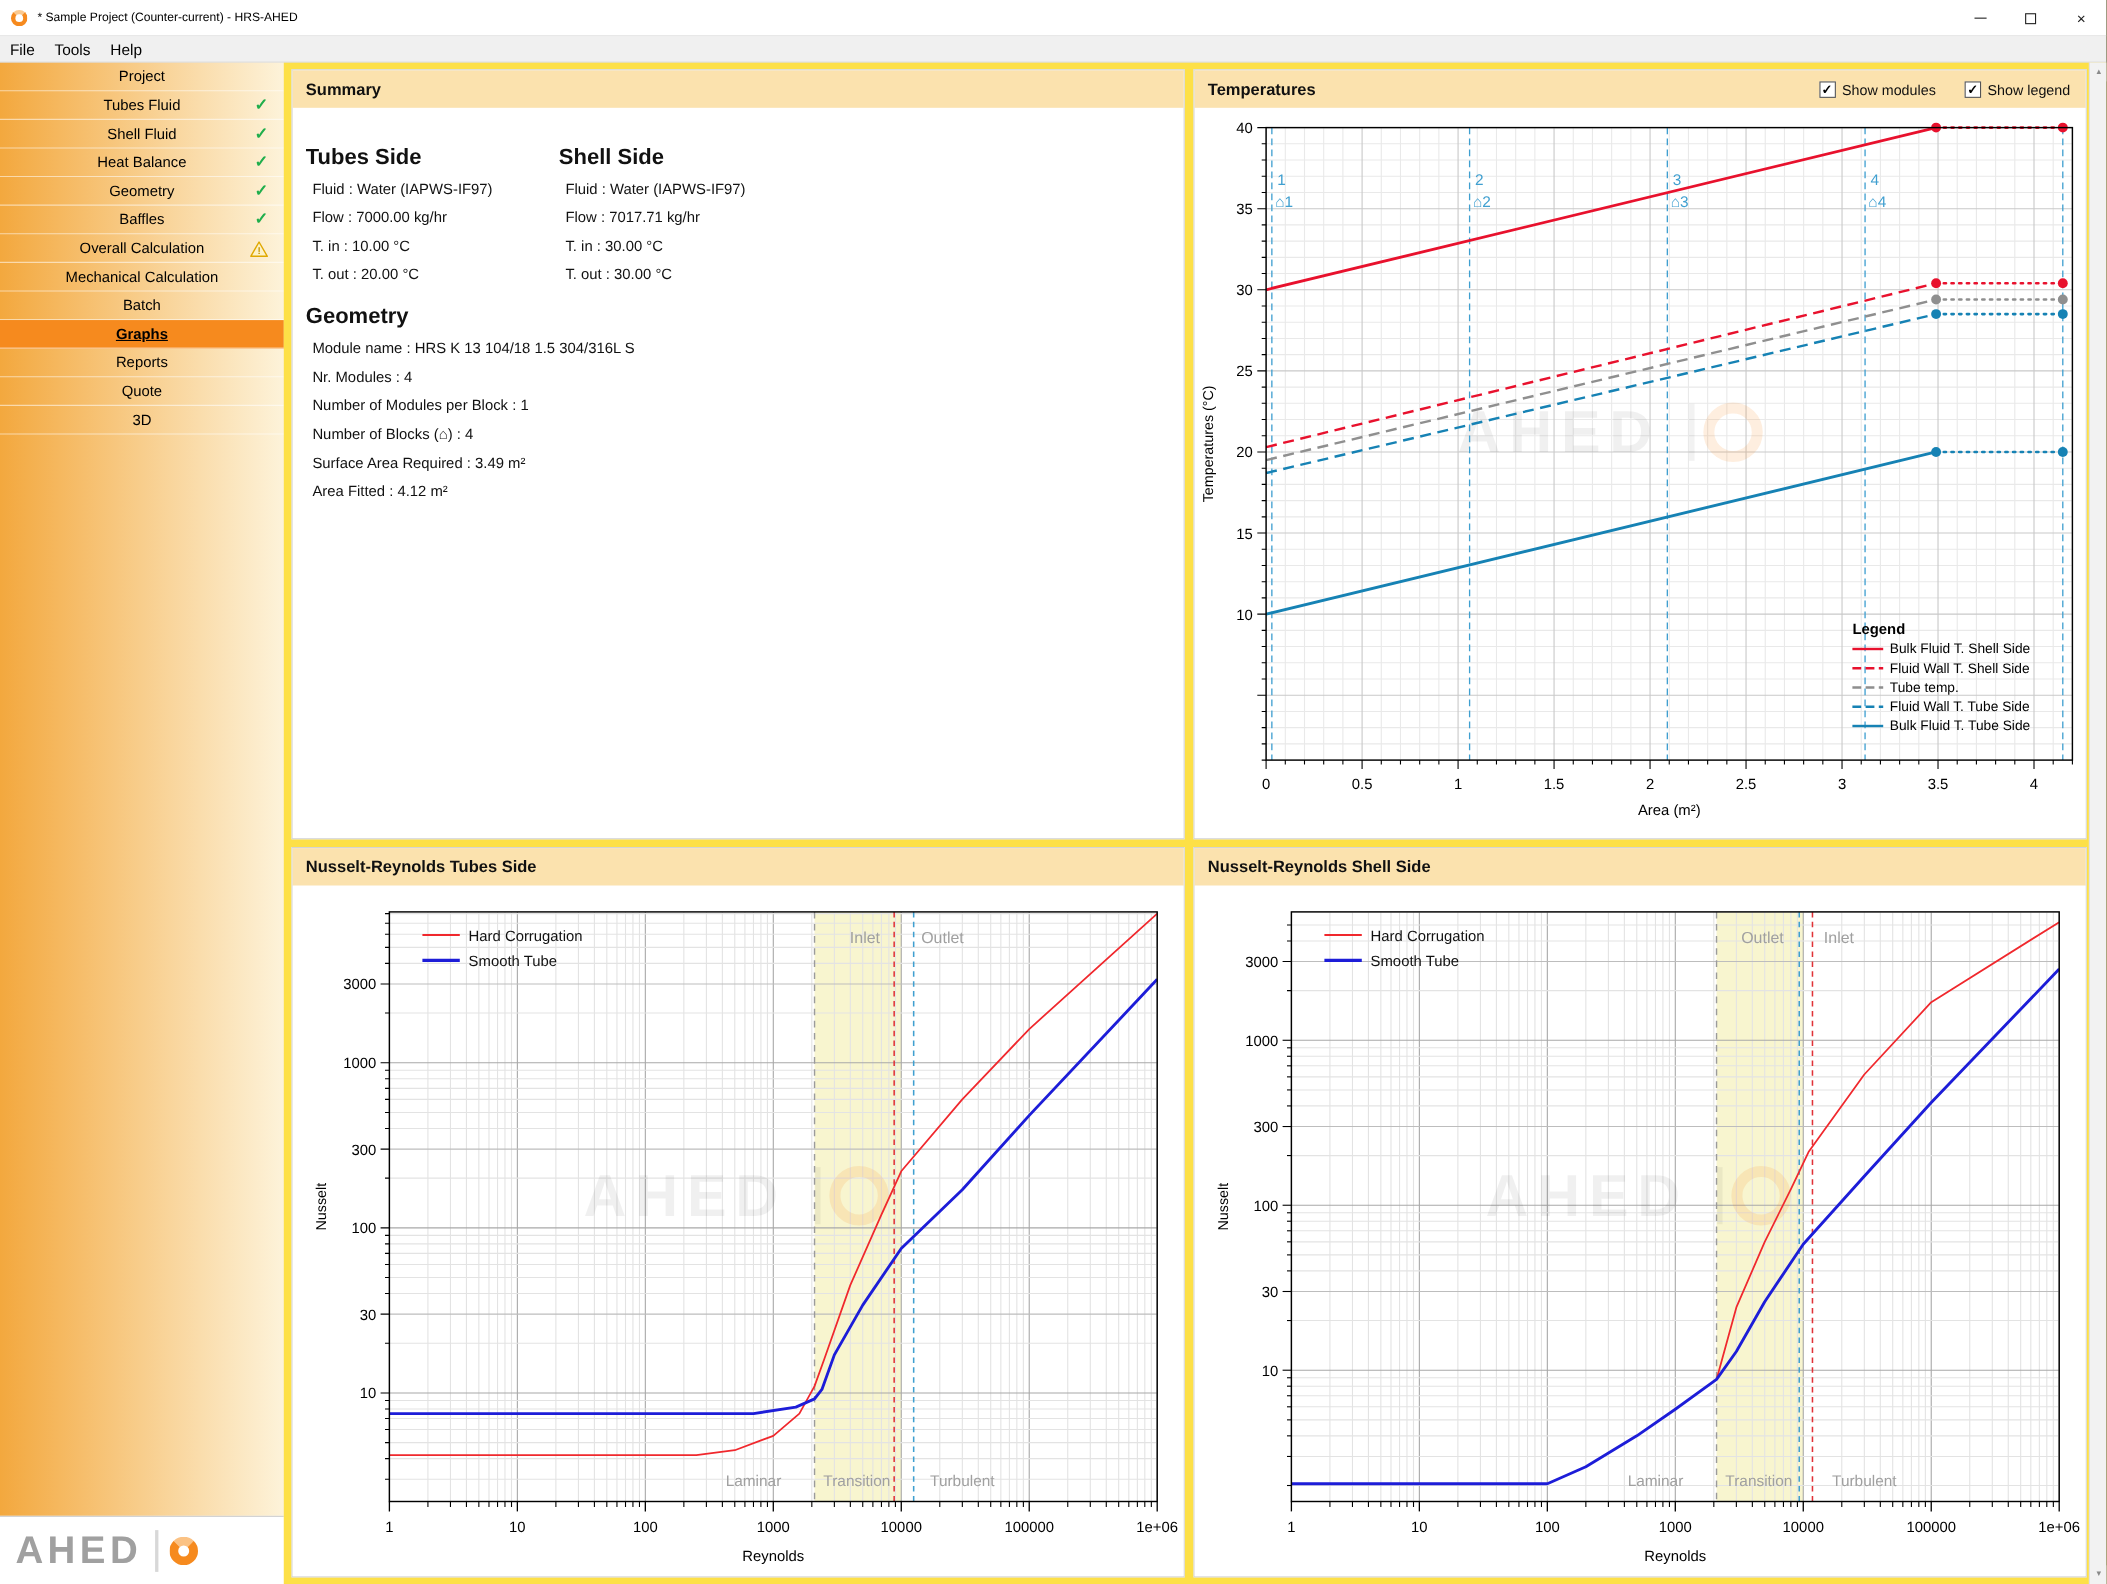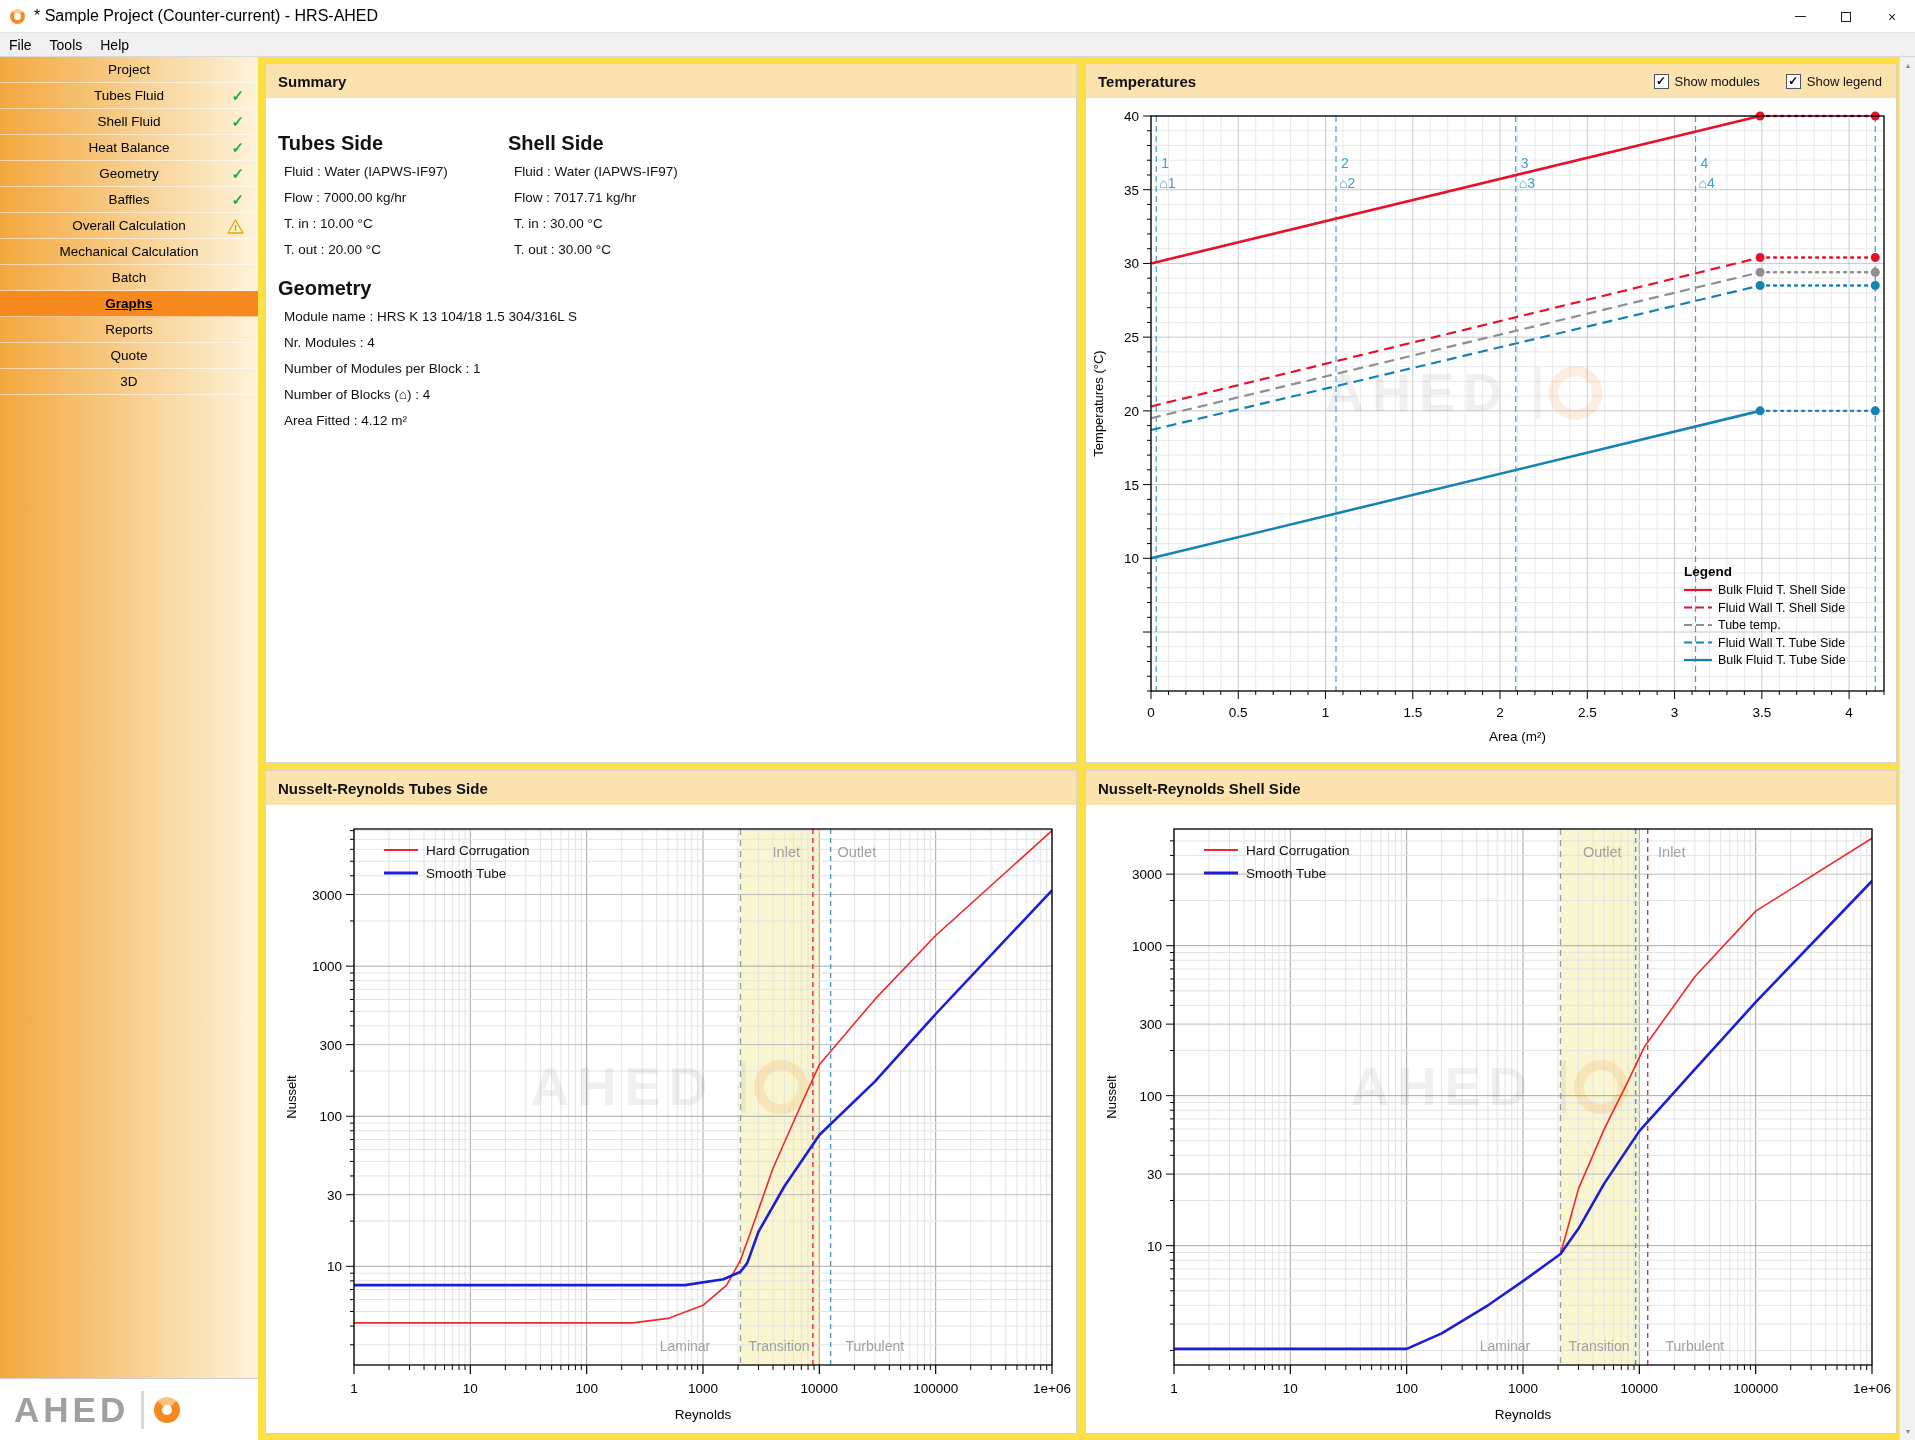--- a/index.html
+++ b/index.html
@@ -4,21 +4,21 @@
 <style>
   html,body{margin:0;padding:0;background:#4a4a4a;}
   *{box-sizing:border-box;}
   .window{position:relative;width:1915px;height:1440px;background:#ececec;overflow:hidden;
           font-family:"Liberation Sans",sans-serif;color:#111;}
   
   .titlebar{position:absolute;left:0;top:0;width:100%;height:33px;background:#ffffff;
             border-bottom:1px solid #e3e3e3;display:flex;align-items:center;}
   .app-icon{width:15px;height:15px;border:4px solid #f68a1e;border-top-color:#fbc98f;
             border-radius:50%;margin-left:10px;}
-  .title-text{font-size:16px;margin-left:9px;color:#000;}
+  .title-text{font-size:11px;margin-left:9px;color:#000;}
   .win-controls{position:absolute;right:0;top:0;height:33px;display:flex;}
   .win-btn{width:46px;height:33px;display:flex;align-items:center;justify-content:center;color:#222;}
   .glyph-min{width:11px;height:1px;background:#222;display:block;}
   .glyph-max{width:10px;height:10px;border:1px solid #222;display:block;}
   .glyph-close{font-size:14px;line-height:1;}
   
   .menubar{position:absolute;left:0;top:33px;width:100%;height:24px;background:#f0f0f0;
            border-bottom:1px solid #d9d9d9;display:flex;align-items:center;}
   .menu-item{font-size:14px;padding:0 9px;color:#000;}
   
@@ -151,20 +151,21 @@
               </div>
           </div>
         </div>
         <div class="geo-block">
           <div class="sum-head">Geometry</div>
           <div id="geo-rows">
               <div class="sum-row">Module name : HRS K 13 104/18 1.5 304/316L S</div>
               <div class="sum-row">Nr. Modules : 4</div>
               <div class="sum-row">Number of Modules per Block : 1</div>
               <div class="sum-row">Number of Blocks (⌂) : 4</div>
+              <div class="sum-row">Surface Area Required :  3.49 m²</div>
               <div class="sum-row">Area Fitted :  4.12 m²</div>
             </div>
         </div>
       </div>
     </div>
 
     <div class="panel" style="left:827px;top:6px;width:812px;height:700px;">
       <div class="panel-hdr">
         <span>Temperatures</span>
         <div class="hdr-checks">

